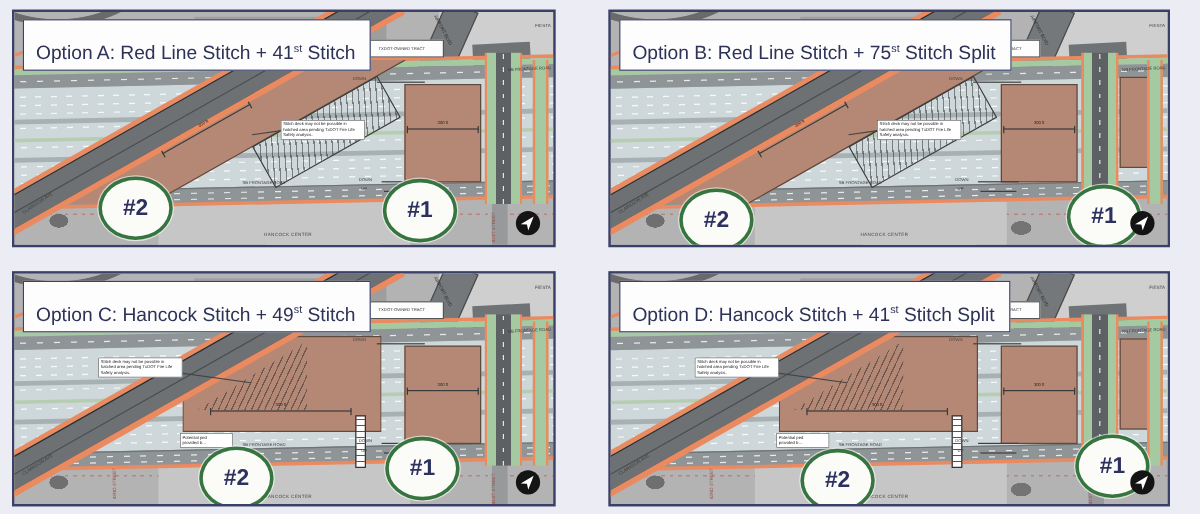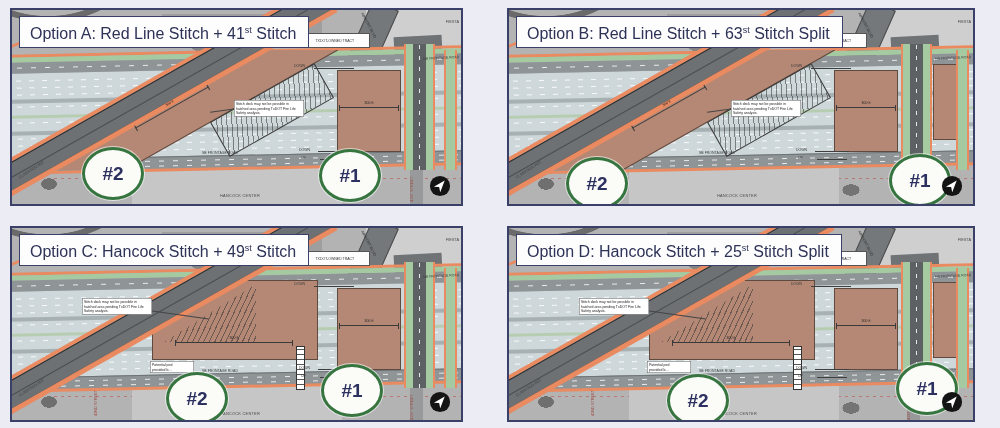--- a/index.html
+++ b/index.html
@@ -122,21 +122,21 @@
   .note-potential{z-index:18;}
   .note-potential .note-in{width:80px;}
   .leader{position:absolute;height:1px;background:#444;z-index:24;}
   
   .marker{position:absolute;width:56px;height:47px;border:3px solid #36753f;border-radius:50%;background:#fbfbf8;
     display:flex;align-items:center;justify-content:center;font-weight:bold;font-size:19px;color:#2c3160;z-index:30;
     box-shadow:0 0 0 1px rgba(255,255,255,.6);}
   .north{position:absolute;right:10px;bottom:7px;width:22px;height:22px;z-index:30;}
   
   .title-box{position:absolute;left:7px;top:6px;background:#fdfdfd;border:1.5px solid #3a4068;
-    padding:8px 12px 4px 10px;font-size:16px;color:#2d3257;z-index:40;white-space:nowrap;}
+    padding:18px 12px 4px 10px;font-size:16px;color:#2d3257;z-index:40;white-space:nowrap;}
   .title-box sup{font-size:9px;}
   
   .deck-diag,.hatch-diag,.dim-diag{display:none;}
   .v-redline .deck-diag,.v-redline .hatch-diag,.v-redline .dim-diag{display:block;}
   .deck-hancock,.hatch-hancock,.dim-hancock,.connector,.note-potential,.lbl-42{display:none;}
   .v-hancock .deck-hancock,.v-hancock .hatch-hancock,.v-hancock .dim-hancock,
   .v-hancock .connector,.v-hancock .note-potential{display:block;}
   .v-hancock .lbl-42{display:inline;}
   .deck41-right{display:none;}
   .v-split .deck41-right{display:block;}
@@ -307,21 +307,21 @@
         </div>
 
       <div class="north">
         <svg viewBox="0 0 24 24" width="22" height="22">
           <circle cx="12" cy="12" r="11" fill="#141414"></circle>
           <path d="M12 4 L16.5 17 L12 13.5 L7.5 17 Z" fill="#ffffff" transform="rotate(40 12 12)"></path>
         </svg>
       </div>
     </div>
     <div class="title-box">
-      <span>Option B: Red Line Stitch + 63</span><sup>st</sup><span> Stitch Split</span>
+      <span>Option B: Red Line Stitch + 75</span><sup>st</sup><span> Stitch Split</span>
     </div>
   </section>
     <section class="panel v-hancock" style="left: 10px; top: 226px; width: 453px; height: 196px;">
     <div class="map">
       <div class="aerial"></div>
       <div class="ramp-top"></div>
       <div class="ramp-left"></div>
       <div class="airport-road"></div>
       <div class="int-patch"></div>
 
@@ -485,16 +485,16 @@
         </div>
 
       <div class="north">
         <svg viewBox="0 0 24 24" width="22" height="22">
           <circle cx="12" cy="12" r="11" fill="#141414"></circle>
           <path d="M12 4 L16.5 17 L12 13.5 L7.5 17 Z" fill="#ffffff" transform="rotate(40 12 12)"></path>
         </svg>
       </div>
     </div>
     <div class="title-box">
-      <span>Option D: Hancock Stitch + 25</span><sup>st</sup><span> Stitch Split</span>
+      <span>Option D: Hancock Stitch + 41</span><sup>st</sup><span> Stitch Split</span>
     </div>
   </section>
   </div>
 
 </body></html>

